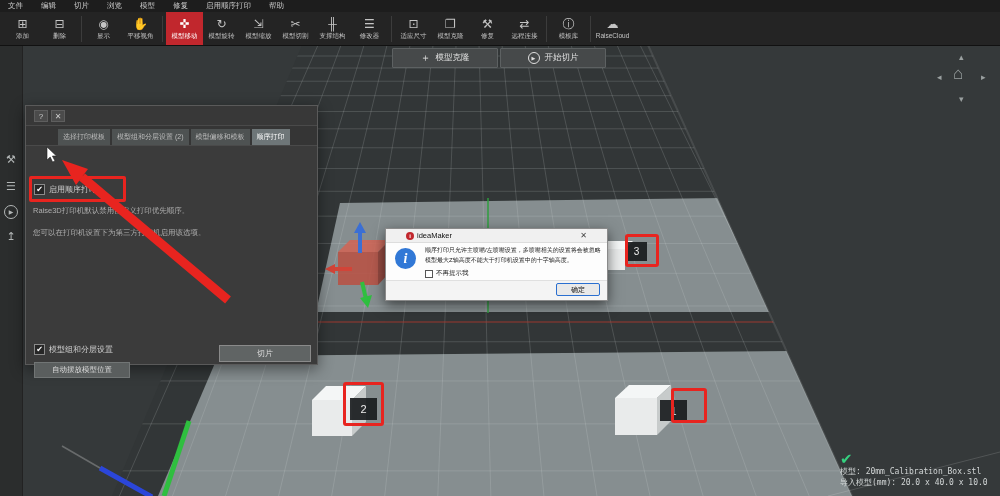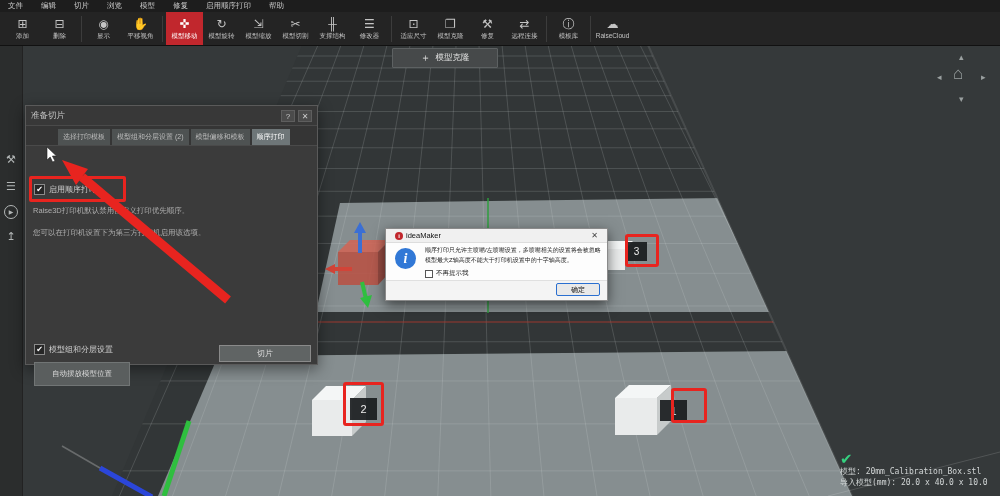--- a/index.html
+++ b/index.html
@@ -61,21 +61,21 @@
       line-height:9px;text-align:center;box-sizing:content-box;}
   .cblabel{font-size:8px;color:#d2d2d2;white-space:nowrap;}
   .dlg .note{position:absolute;left:7px;font-size:7.5px;color:#aeaeae;white-space:nowrap;}
   .hlcb{position:absolute;left:3px;top:30px;width:97px;height:26px;border:3px solid #e8241f;border-radius:2px;box-sizing:border-box;}
   .dbtn{position:absolute;background:#5a5e5e;border:1px solid #717575;color:#ddd;font-size:7.5px;
         display:flex;align-items:center;justify-content:center;box-sizing:border-box;}
 
   
   .modal{position:absolute;left:385px;top:228px;width:223px;height:73px;background:#fdfdfd;z-index:6;
          border:1px solid #8a8a8a;box-shadow:0 4px 12px rgba(0,0,0,0.55);box-sizing:border-box;}
-  .modal .mtbar{height:13px;background:#f0f0f0;border-bottom:1px solid #ddd;display:flex;align-items:center;padding:0 9px;gap:3px;}
+  .modal .mtbar{height:13px;background:#f0f0f0;border-bottom:1px solid #ddd;display:flex;align-items:center;padding:0 20px;gap:3px;}
   .modal .mlogo{width:8px;height:8px;border-radius:50%;background:#c1272d;color:#fff;font-size:6px;line-height:8px;
                 text-align:center;font-weight:bold;}
   .modal .mttl{font-size:7.5px;color:#111;flex:1;}
   .modal .mclose{font-size:8px;color:#444;}
   .modal .info{position:absolute;left:9px;top:19px;width:21px;height:21px;border-radius:50%;background:#3178d6;
                color:#fff;font-family:"Liberation Serif",serif;font-style:italic;font-weight:bold;font-size:14px;
                line-height:21px;text-align:center;}
   .modal .wline{position:absolute;left:39px;font-size:6px;color:#1a1a1a;white-space:nowrap;overflow:hidden;width:177px;}
   .modal .mcbrow{position:absolute;left:39px;top:40px;display:flex;align-items:center;gap:3px;}
   .modal .mcb{width:6px;height:6px;border:1px solid #555;background:#fff;}
@@ -281,20 +281,24 @@
   <span class="sicon" style="top:134px;">☰</span>
   <span class="pc" style="top:159px;">▶</span>
   <span class="sicon" style="top:184px;">↥</span>
 </div>
 
 <div class="topbtns">
   <div class="topbtn">
     <span class="bplus">＋</span>
     <span>模型克隆</span>
   </div>
+  <div class="topbtn">
+    <span class="bplay">▶</span>
+    <span>开始切片</span>
+  </div>
 </div>
 
 <div class="navhome">
   <span style="left:26px;top:0;">▴</span>
   <span style="left:4px;top:20px;">◂</span>
   <span class="home" style="left:20px;top:12px;">⌂</span>
   <span style="left:48px;top:20px;">▸</span>
   <span style="left:26px;top:42px;">▾</span>
 </div>
 
@@ -306,21 +310,20 @@
 <div class="hl" style="left:625px;top:234px;width:34px;height:33px;"></div>
 
 <div class="status">
   <div class="ok">✔</div>
   <div class="sline"><span>模型:</span> <span>20mm_Calibration_Box.stl</span></div>
   <div class="sline"><span>导入模型(mm):</span> <span>20.0 x 40.0 x 10.0</span></div>
 </div>
 
 <div class="dlg">
   <div class="tbar">
-    <span class="ttl">准备切片</span>
     <span class="tbtn">?</span>
     <span class="tbtn">✕</span>
   </div>
   <div class="tabs">
     <span class="tab">选择打印模板</span>
     <span class="tab">模型组和分层设置 (2)</span>
     <span class="tab">模型偏移和模板</span>
     <span class="tab active">顺序打印</span>
   </div>
   <div style="position:relative;height:220px;">
@@ -328,21 +331,21 @@
       <span class="cb">✔</span>
       <span class="cblabel">启用顺序打印</span>
     </div>
     <div class="hlcb"></div>
     <div class="note" style="top:60px;">Raise3D打印机默认禁用自定义打印优先顺序。</div>
     <div class="note" style="top:82px;">您可以在打印机设置下为第三方打印机启用该选项。</div>
     <div class="cbrow" style="left:8px;top:198px;">
       <span class="cb">✔</span>
       <span class="cblabel">模型组和分层设置</span>
     </div>
-    <div class="dbtn" style="left:8px;top:216px;width:96px;height:24px;font-family:Liberation Mono, monospace;">自动摆放模型位置</div>
+    <div class="dbtn" style="left:8px;top:216px;width:96px;height:16px;font-family:Liberation Mono, monospace;">自动摆放模型位置</div>
   </div>
   <div class="dbtn" style="left:193px;top:239px;width:92px;height:17px;background:#606464;border-color:#8a8a8a;font-size:8px;">切片</div>
 </div>
 
 <svg id="overlay" width="1000" height="496" viewBox="0 0 1000 496">
   <g>
     <line x1="228" y1="300" x2="82" y2="177" stroke="#e8241f" stroke-width="9"></line>
     <polygon points="62,160 88,169 76,185" fill="#e8241f"></polygon>
   </g>
   <polygon points="47,147 47,160 50.2,157 52.6,162 55,161 52.4,156 56.5,156" fill="#fff" stroke="#222" stroke-width="0.6"></polygon>

